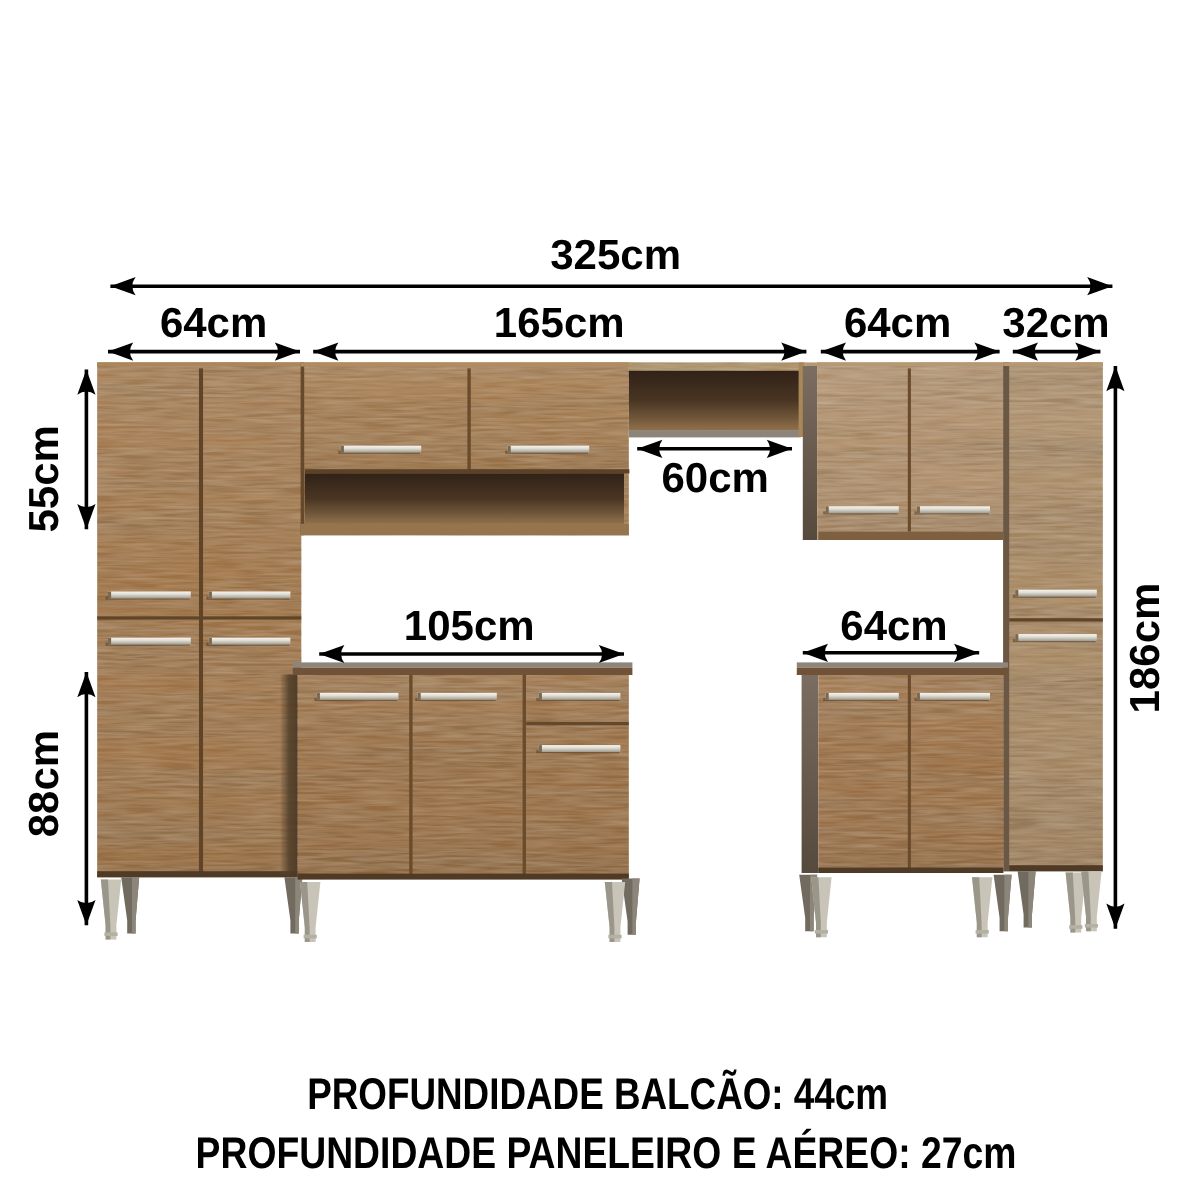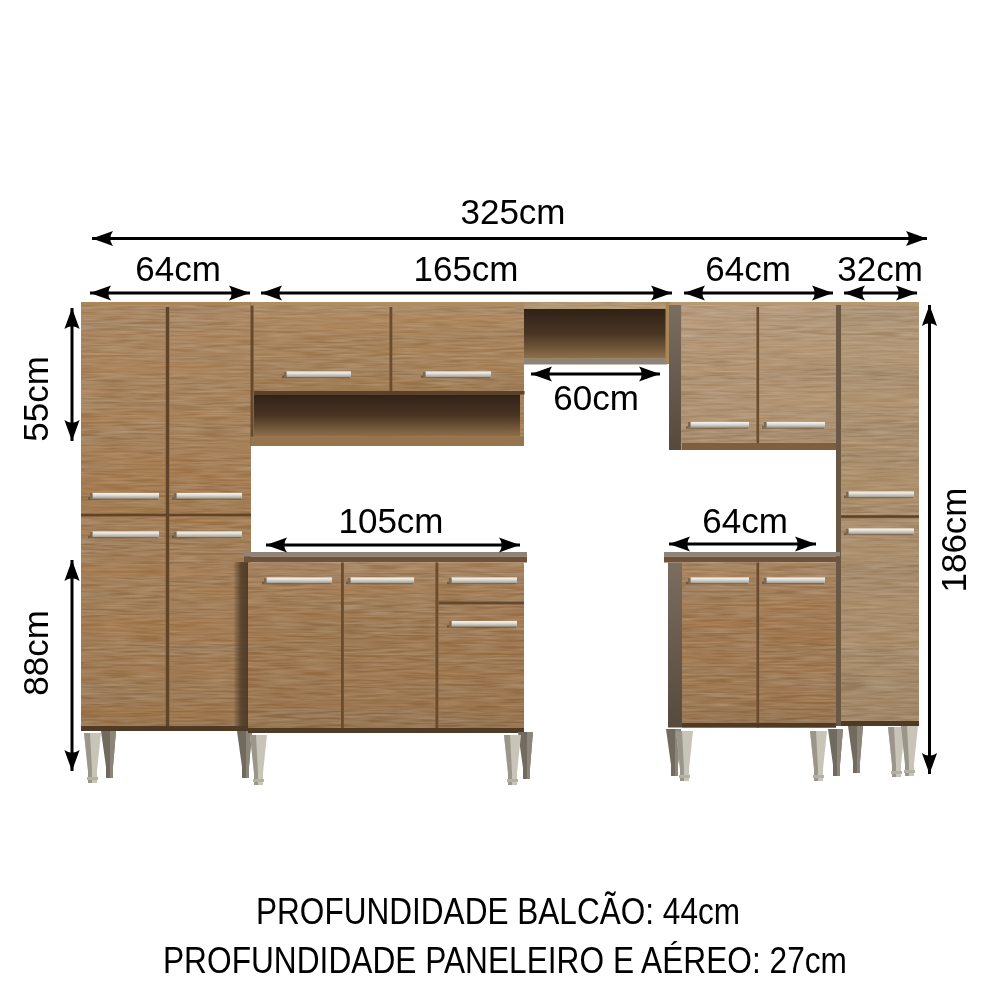--- a/index.html
+++ b/index.html
@@ -1,16 +1,16 @@
 <!DOCTYPE html>
 <html><head>
 <meta charset="utf-8">
 <style>
   html,body{margin:0;padding:0;background:#fff;}
-  #stage{width:1000px;height:1000px;position:relative;background:#c2410c;}
+  #stage{width:1000px;height:1000px;position:relative;background:#c2410c;font-weight:bold;}
   text{font-family:"Liberation Sans",sans-serif;fill:#000;}
   .dim{font-size:35px;}
   .big{font-size:37px;}
   .gr{opacity:0.44;}
 </style>
 </head>
 <body>
 <div id="stage">
 <svg width="1000" height="1000" viewBox="0 0 1000 1000" xmlns="http://www.w3.org/2000/svg">
 <defs>

